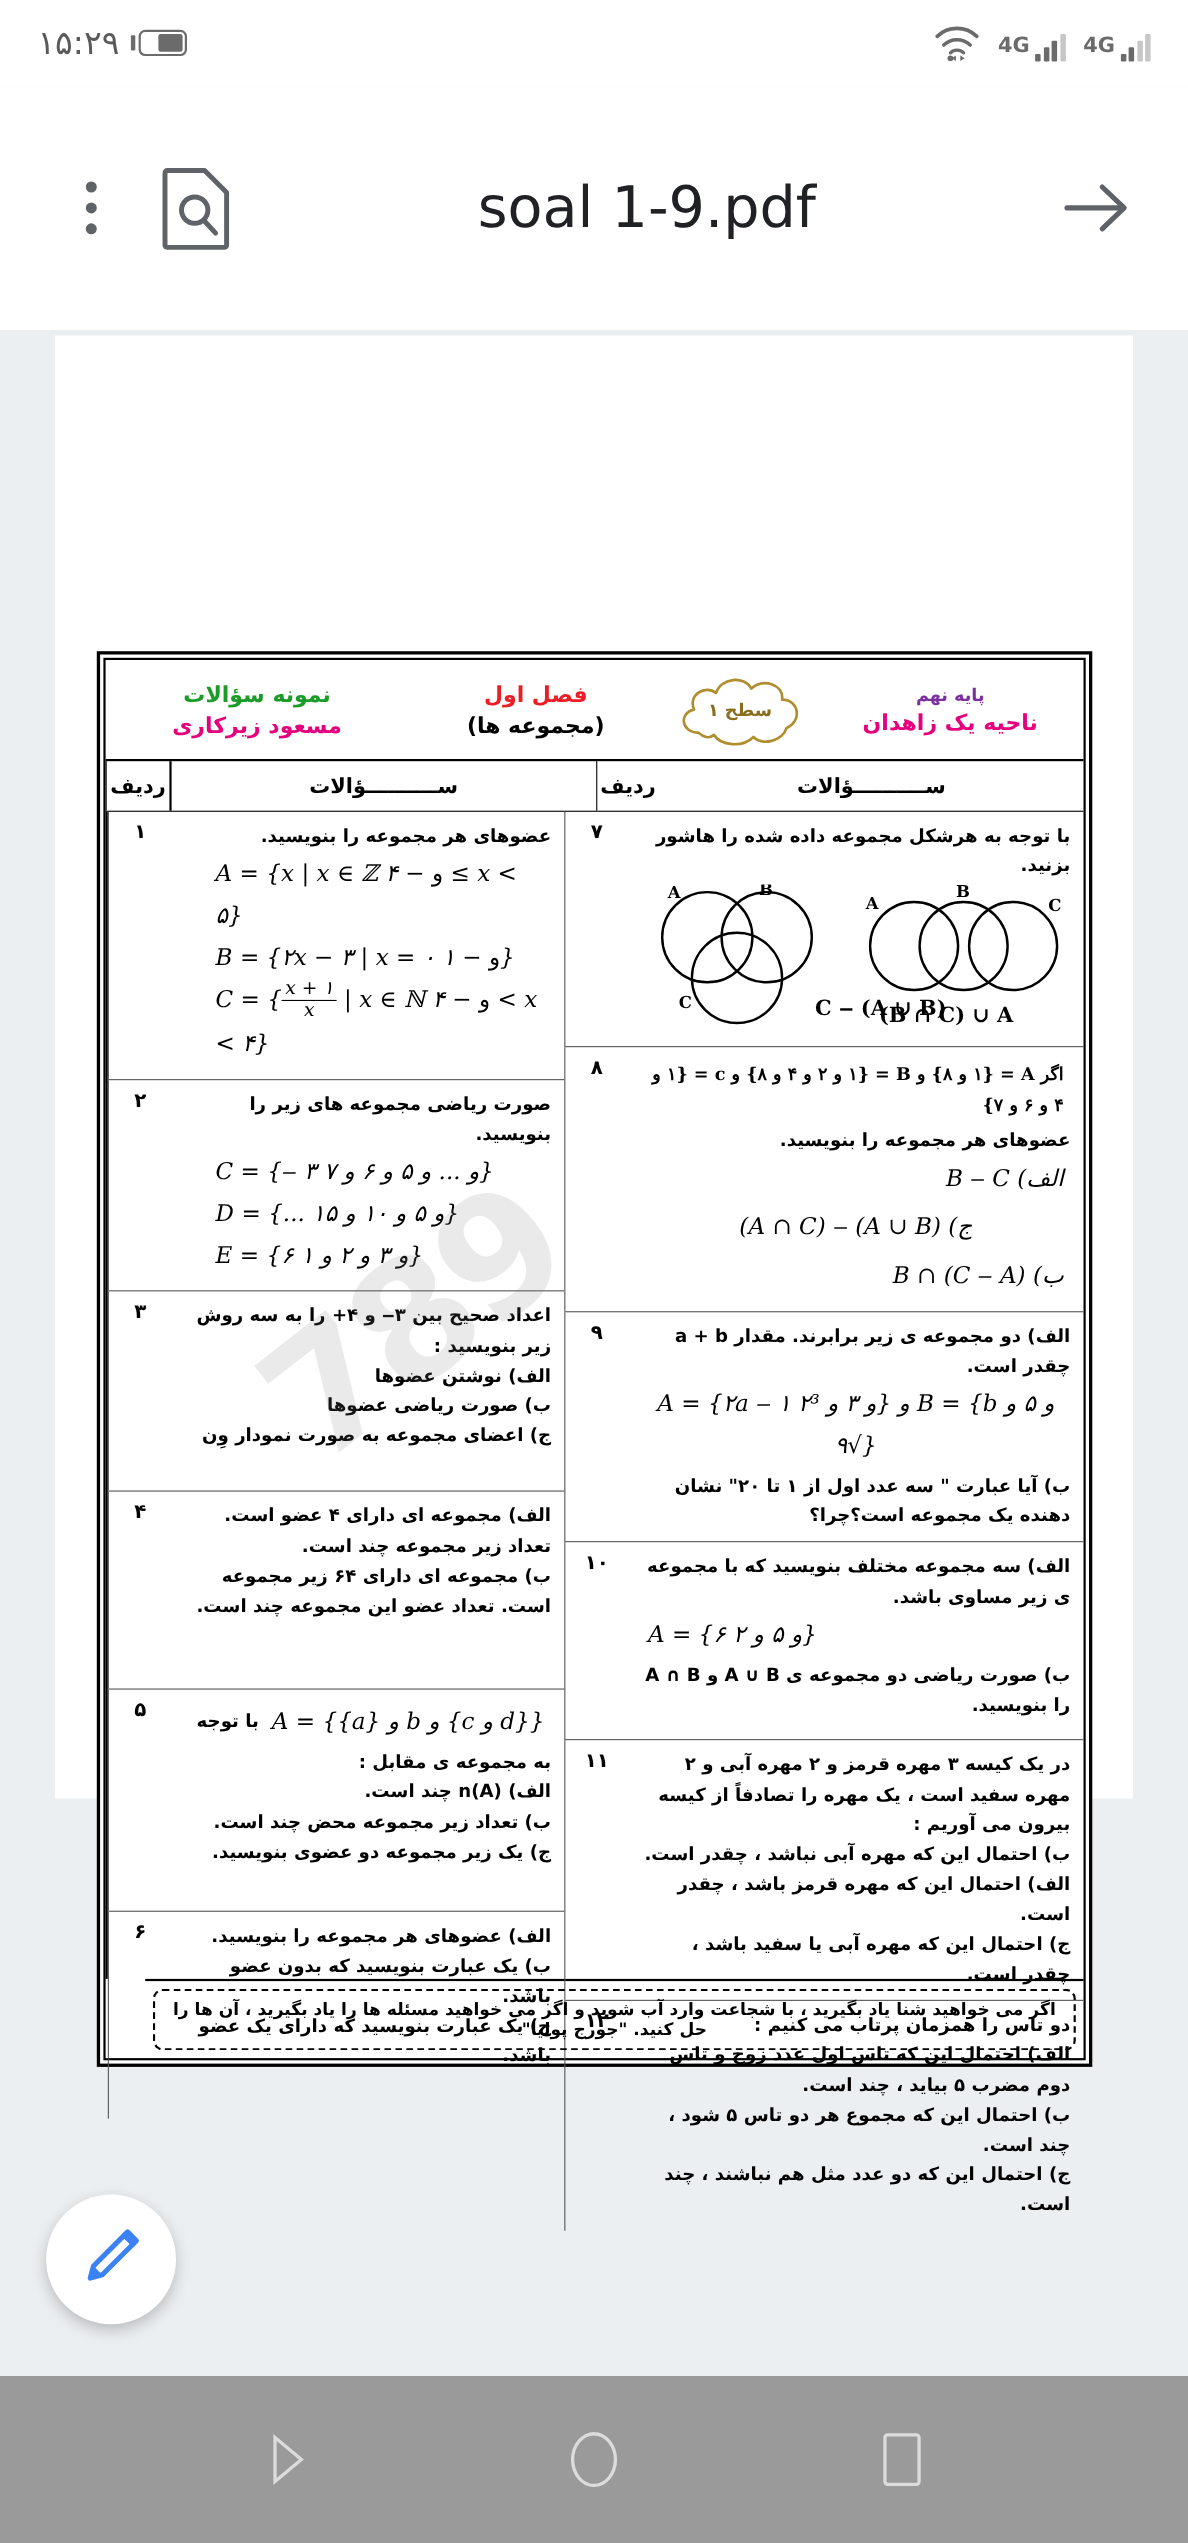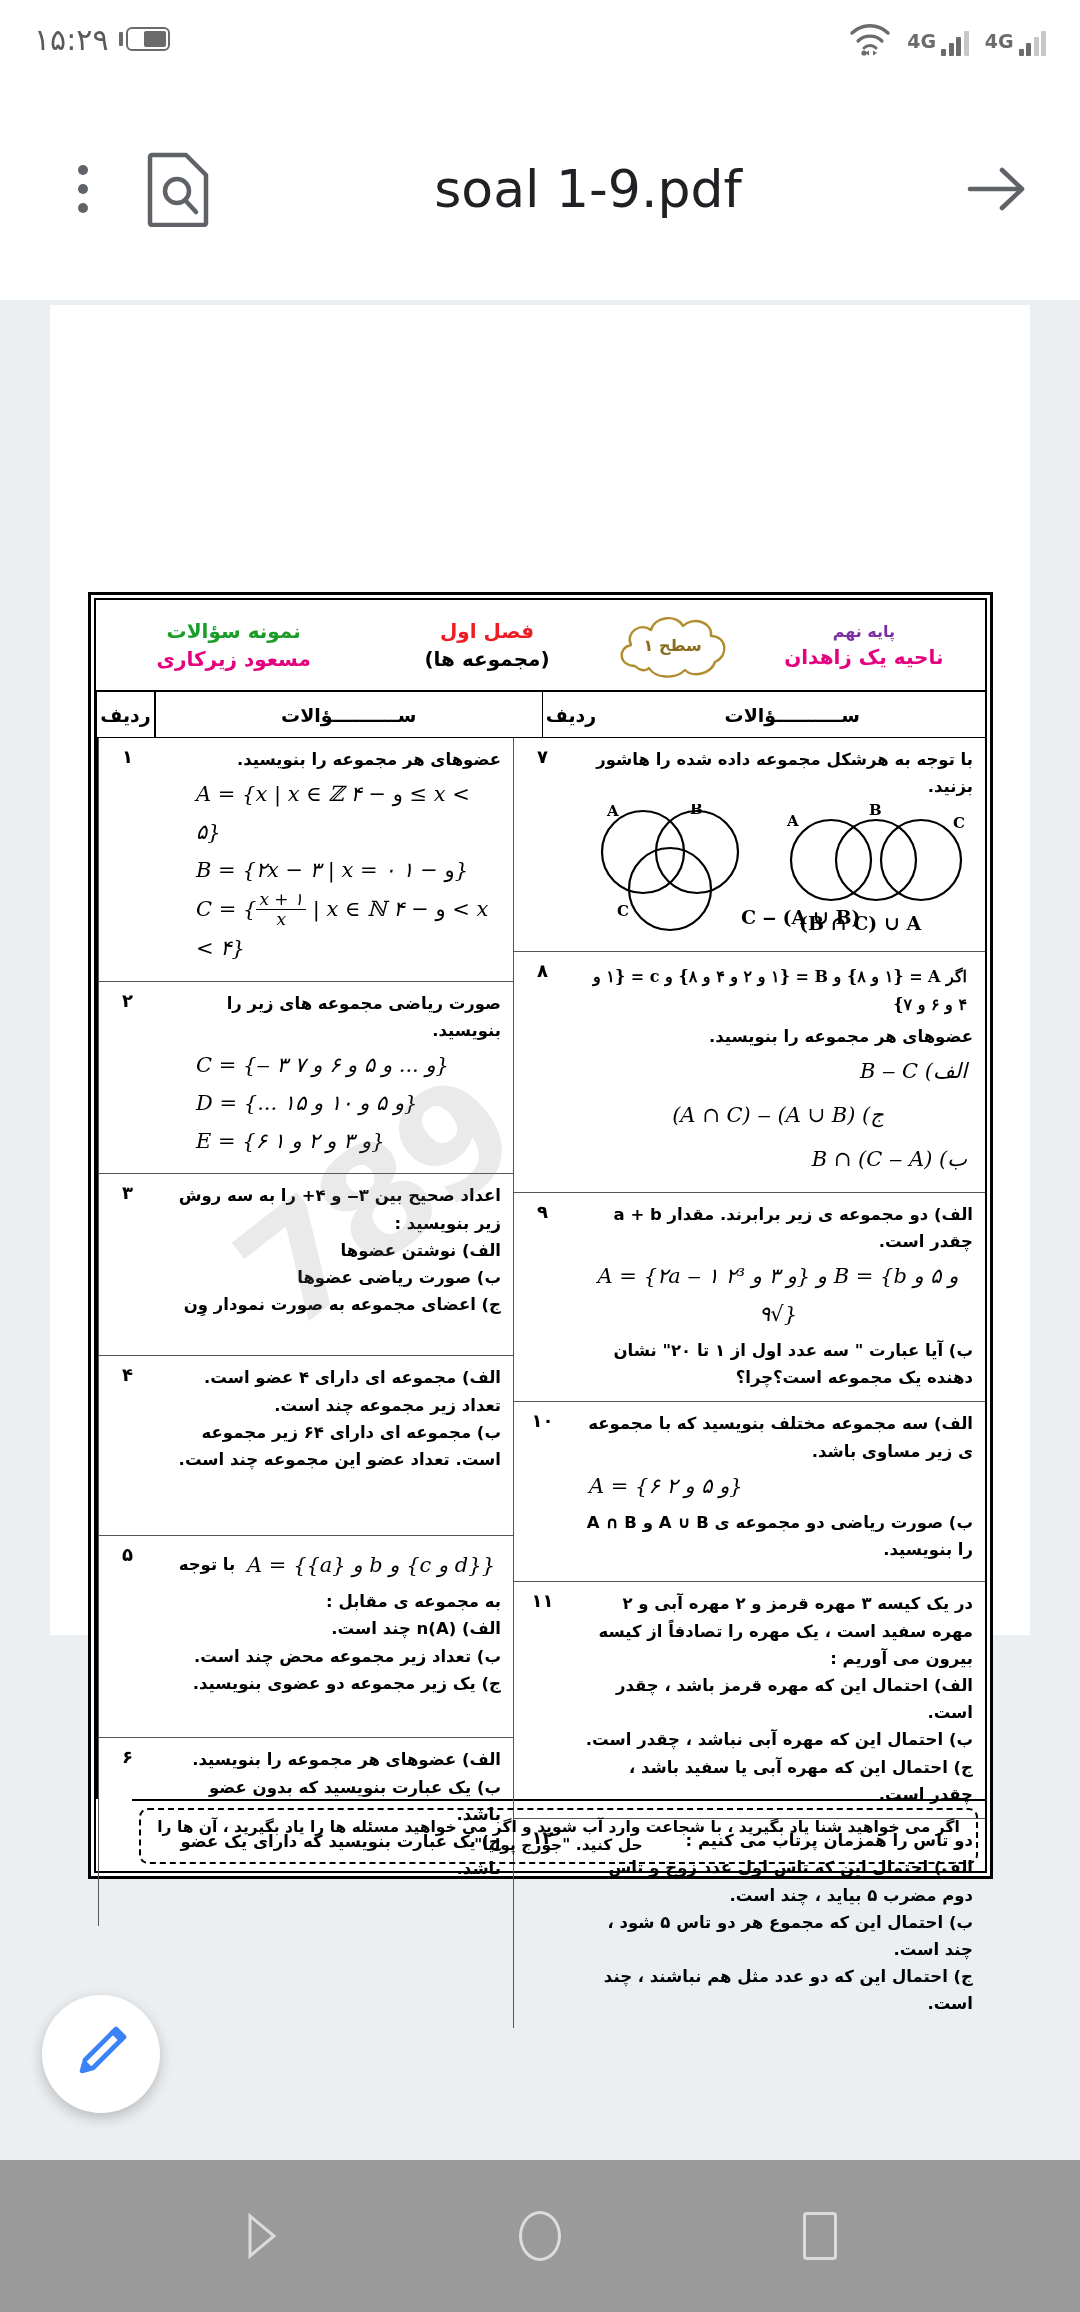--- a/index.html
+++ b/index.html
@@ -341,22 +341,22 @@
           <span class="line">الف) سه مجموعه مختلف بنویسید که با مجموعه ی زیر مساوی باشد.</span>
           <span class="math">A = {۶ و ۵ و ۲}</span>
           <span class="line">ب) صورت ریاضی دو مجموعه ی A ∪ B و A ∩ B را بنویسید.</span>
         </div>
         <div class="qnum">۱۰</div>
       </div>
 
       <div class="qrow h5">
         <div class="qtext">
           <span class="line">در یک کیسه ۳ مهره قرمز و ۲ مهره آبی و ۲ مهره سفید است ، یک مهره را تصادفاً از کیسه بیرون می آوریم :</span>
+          <span class="line">ب) احتمال این که مهره آبی نباشد ، چقدر است.</span>
           <span class="line">الف) احتمال این که مهره  قرمز باشد ، چقدر است.</span>
-          <span class="line">ب) احتمال این که مهره آبی نباشد ، چقدر است.</span>
           <span class="line">ج) احتمال این که مهره آبی یا سفید باشد ، چقدر است.</span>
         </div>
         <div class="qnum">۱۱</div>
       </div>
 
       <div class="qrow h6">
         <div class="qtext">
           <span class="line">دو تاس را همزمان پرتاب می کنیم :</span>
           <span class="line">الف) احتمال این که تاس اول عدد زوج و تاس دوم مضرب ۵ بیاید ، چند است.</span>
           <span class="line">ب) احتمال این که مجموع هر دو تاس ۵ شود ، چند است.</span>

